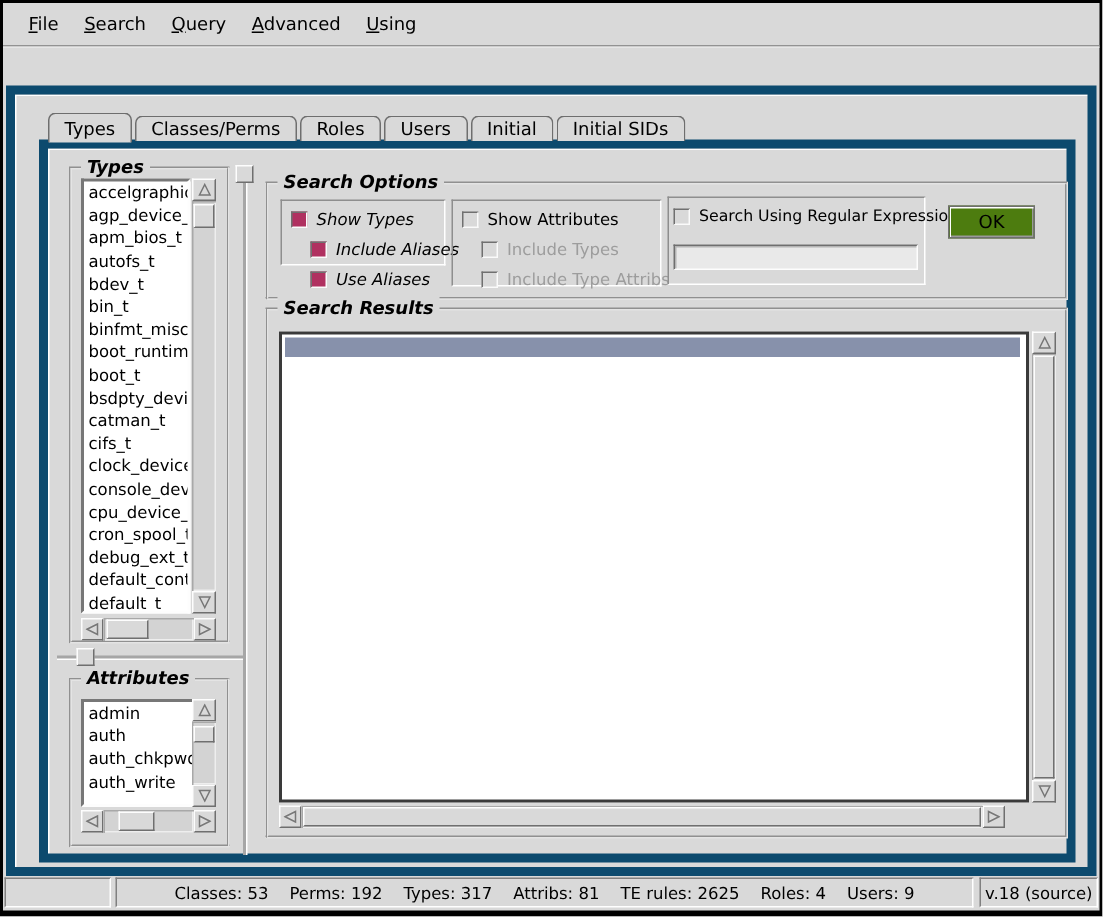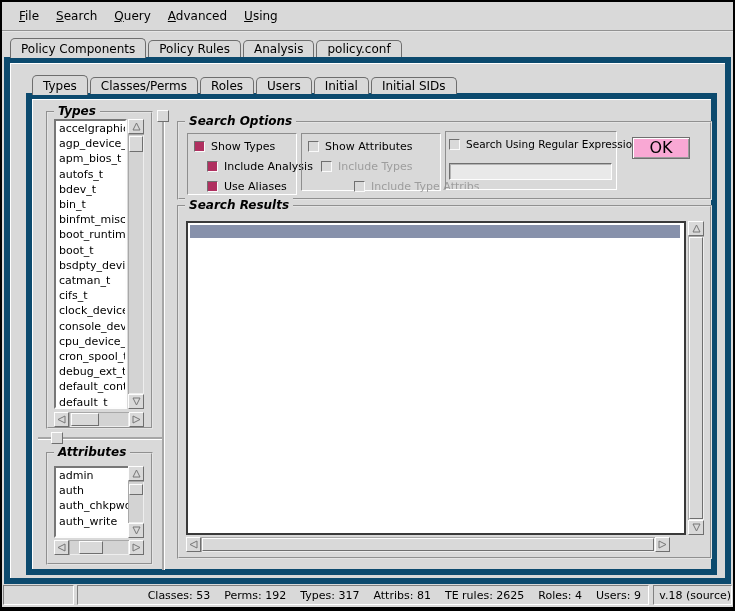--- a/index.html
+++ b/index.html
@@ -63,55 +63,49 @@
   .cbi.on { background:#b03060; }
   .cb-label { font-size:11px; white-space:nowrap; }
   .cb-row.disabled .cb-label { color:#9d9d9d; }
 
   .groupbox { position:absolute; border:1px solid; border-color:#8e8e8e #ffffff #ffffff #8e8e8e; }
 
   .entry { position:absolute; background:#e9e9e9; border:1px solid;
            border-color:#6f6f6f #fdfdfd #fdfdfd #6f6f6f; box-shadow:inset 1px 1px 0 #b4b4b4;
            font-family:"DejaVu Sans", sans-serif; font-size:11px; padding:0 2px; outline:none; }
 
-  .btn { position:absolute; background:#f9a8d4; border:1px solid #6f6f6f;
+  .btn { position:absolute; background:#4d7c0f; border:1px solid #6f6f6f;
          box-shadow:inset 1px 1px 0 #ffffff, inset -1px -1px 0 #9a9a9a;
-         font-size:16px; text-align:center; }
+         font-size:12px; text-align:center; }
 
   
   .textarea { position:absolute; background:#ffffff; border:2px solid #3a3a3a; overflow:hidden; }
   .selline { position:absolute; left:2px; top:2px; height:13px; }
 
   
   .statusbox { position:absolute; height:20px; border:1px solid;
                border-color:#808080 #ffffff #ffffff #808080;
-               display:flex; align-items:center; justify-content:flex-end;
+               display:flex; align-items:center; justify-content:center;
                font-size:11px; white-space:nowrap; overflow:hidden; }
   .statusbox .stat { margin:0 7px; }
 </style>
 </head>
 <body>
 
 <div id="window">
 <div class="app">
 
   <div class="menubar">
         <span class="menu-item">File</span>
         <span class="menu-item">Search</span>
         <span class="menu-item">Query</span>
         <span class="menu-item">Advanced</span>
         <span class="menu-item">Using</span>
       </div>
 
-  <div class="tabrow" style="left:8px; top:36px;">
-    <div class="tab active">Policy Components</div>
-    <div class="tab">Policy Rules</div>
-    <div class="tab">Analysis</div>
-    <div class="tab">policy.conf</div>
-  </div>
 
   <div class="panel" style="left:2px; top:55px; width:727px; height:527px;">
 
     <div class="tabrow" style="left:22px; top:12px;">
       <div class="tab active">Types</div>
       <div class="tab">Classes/Perms</div>
       <div class="tab">Roles</div>
       <div class="tab">Users</div>
       <div class="tab">Initial</div>
       <div class="tab">Initial SIDs</div>
@@ -221,45 +215,45 @@
             <svg width="9" height="9" viewBox="0 0 9 9">
                   <path d="M8 4.5 L1 1 L1 8 Z" fill="#d9d9d9" stroke="#777" stroke-width="1"></path>
                 </svg>
           </div>
         </div>
       </div>
 
       <div class="lframe" style="left:145px; top:22px; width:535px; height:79px;">
         <div class="legend">Search Options</div>
 
-        <div class="groupbox" style="left:8px; top:10px; width:110px; height:62px;">
+        <div class="groupbox" style="left:8px; top:10px; width:110px; height:44px;font-style:italic;">
           <div class="cb-row" style="left:6px; top:5px;">
             <span class="cbi on"></span>
             <span class="cb-label">Show Types</span>
           </div>
           <div class="cb-row" style="left:19px; top:25px;">
             <span class="cbi on"></span>
-            <span class="cb-label">Include Analysis</span>
+            <span class="cb-label">Include Aliases</span>
           </div>
           <div class="cb-row" style="left:19px; top:45px;">
             <span class="cbi on"></span>
             <span class="cb-label">Use Aliases</span>
           </div>
         </div>
 
         <div class="groupbox" style="left:122px; top:10px; width:140px; height:58px;text-decoration:underline;">
           <div class="cb-row" style="left:6px; top:5px;">
             <span class="cbi"></span>
             <span class="cb-label">Show Attributes</span>
           </div>
           <div class="cb-row disabled" style="left:19px; top:25px;">
             <span class="cbi"></span>
             <span class="cb-label">Include Types</span>
           </div>
-          <div class="cb-row disabled" style="left:19px; top:45px;margin-left:33px;">
+          <div class="cb-row disabled" style="left:19px; top:45px;">
             <span class="cbi"></span>
             <span class="cb-label">Include Type Attribs</span>
           </div>
         </div>
 
         <div class="groupbox" style="left:266px; top:8px; width:172px; height:59px;">
           <div class="cb-row" style="left:3px; top:5px;">
             <span class="cbi"></span>
             <span class="cb-label" style="font-size:10.5px;">Search Using Regular Expression</span>
           </div>

